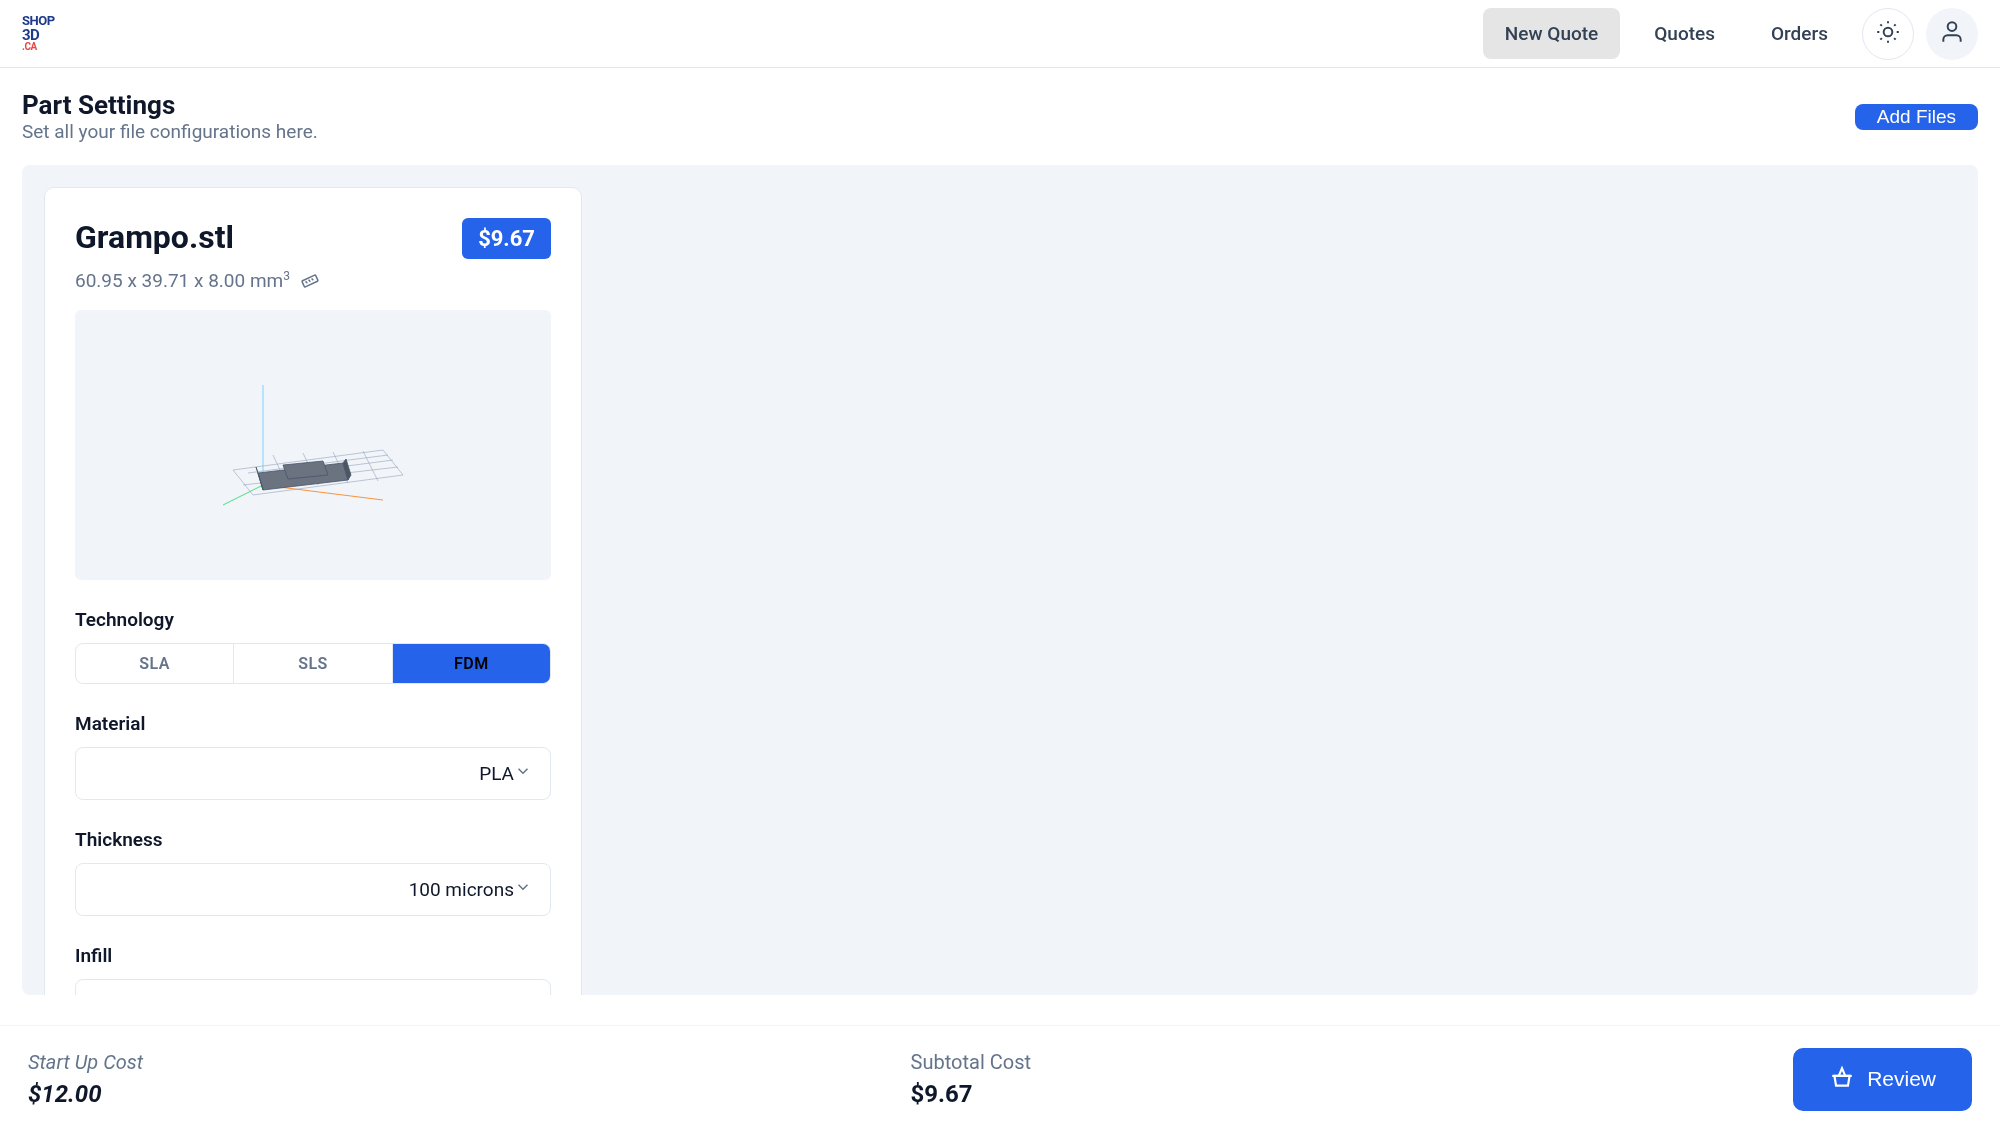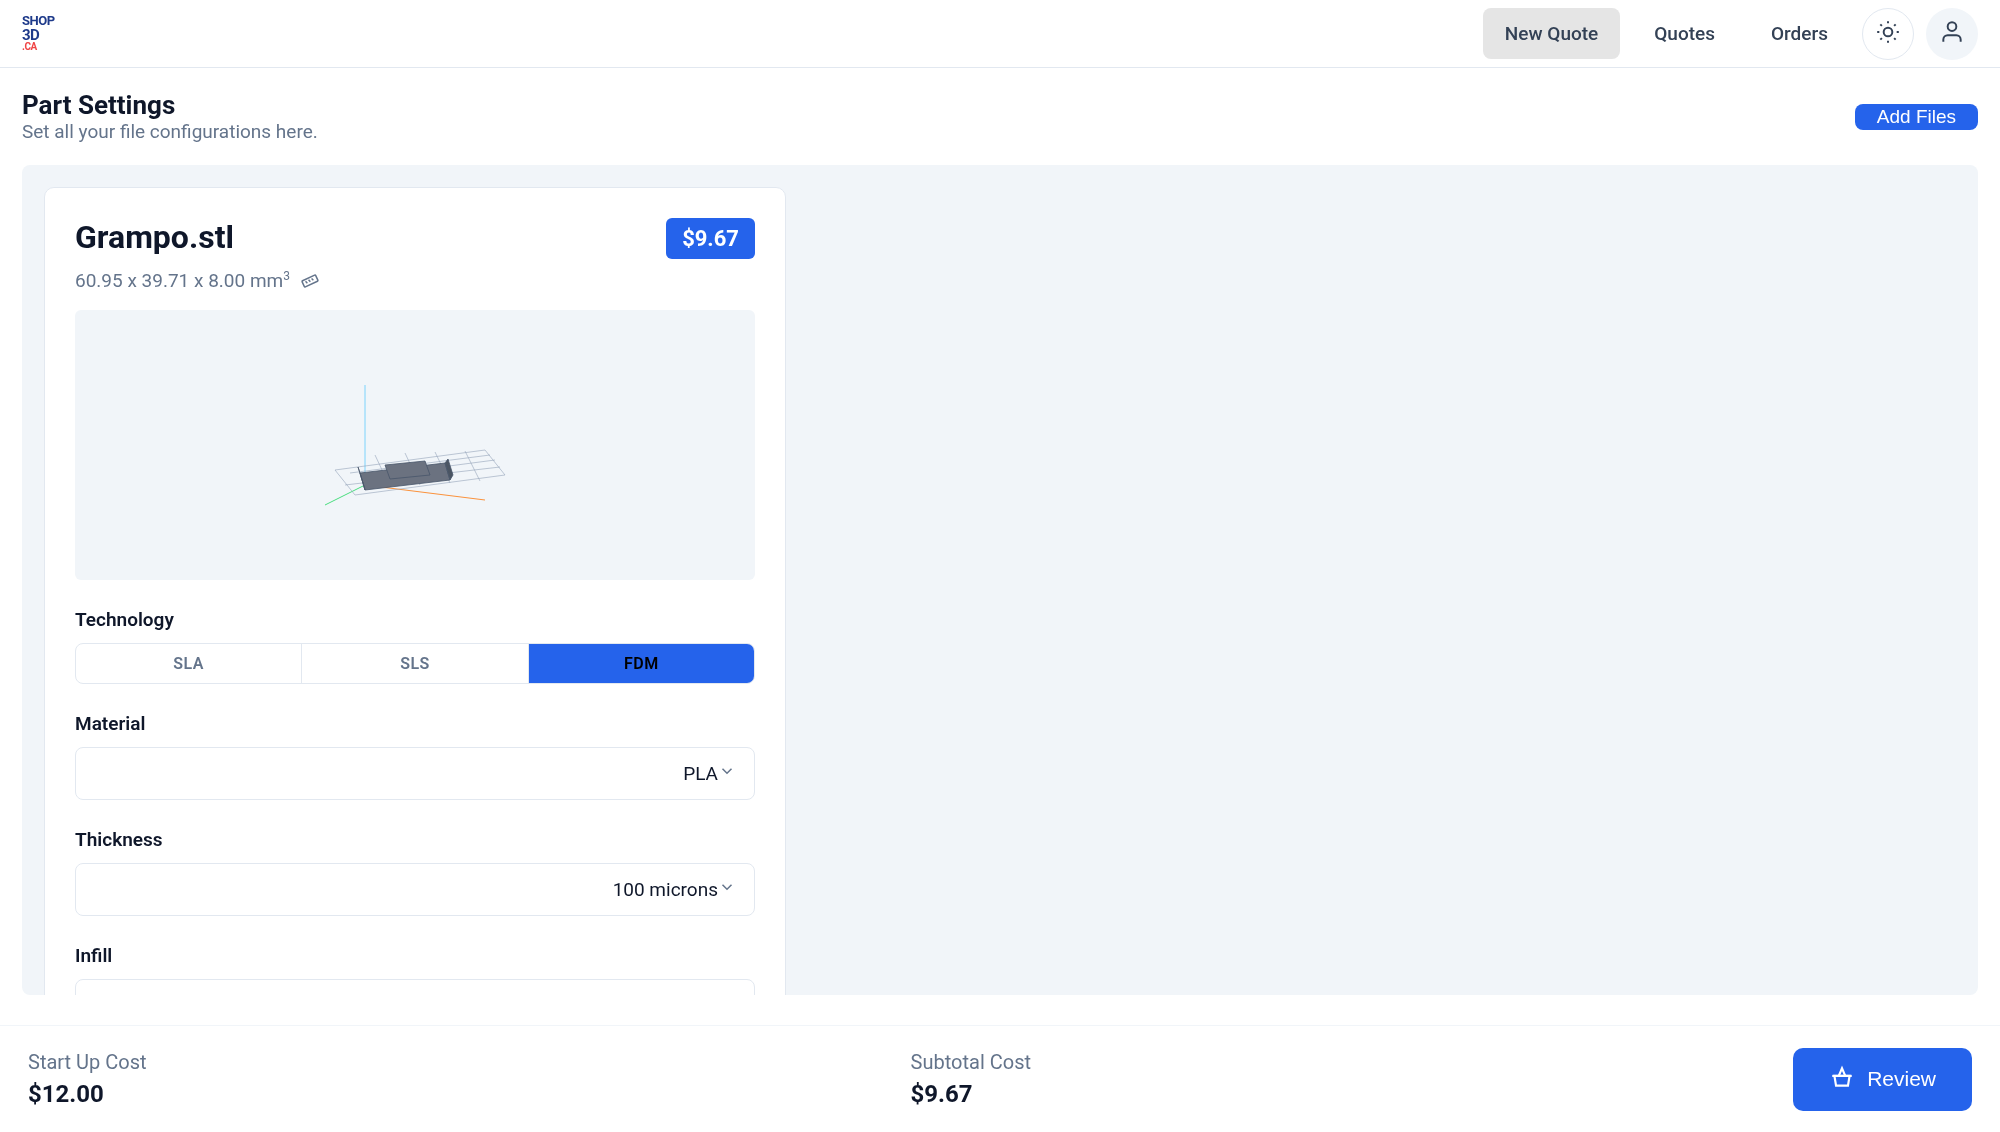--- a/index.html
+++ b/index.html
@@ -107,21 +107,21 @@
   border-radius: 8px;
   padding: 22px;
   height: 830px;
   overflow: hidden;
 }
 
 
 .card {
   background: #fff;
   border-radius: 10px;
-  width: 742px;
+  width: 538px;
   padding: 30px;
   border: 1px solid #e2e8f0;
 }
 .card-head {
   display: flex;
   justify-content: space-between;
   align-items: flex-start;
 }
 .file-name {
   font-size: 32px;
@@ -228,21 +228,21 @@
 }
 .cost-label {
   font-size: 20px;
   color: #64748b;
 }
 .cost-value {
   font-size: 24px;
   font-weight: 700;
   color: #0f172a;
 }
-.footer-left { flex: 1; display: flex;}
+.footer-left { flex: 1; display: flex; font-style: italic;}
 .footer-mid { flex: 1; display: flex;}
 .footer-right { display: flex; justify-content: flex-end;}
 .btn-review {
   background: #2563eb;
   color: #fff;
   border: none;
   border-radius: 10px;
   padding: 16px 36px;
   font-size: 21px;
   font-weight: 500;

